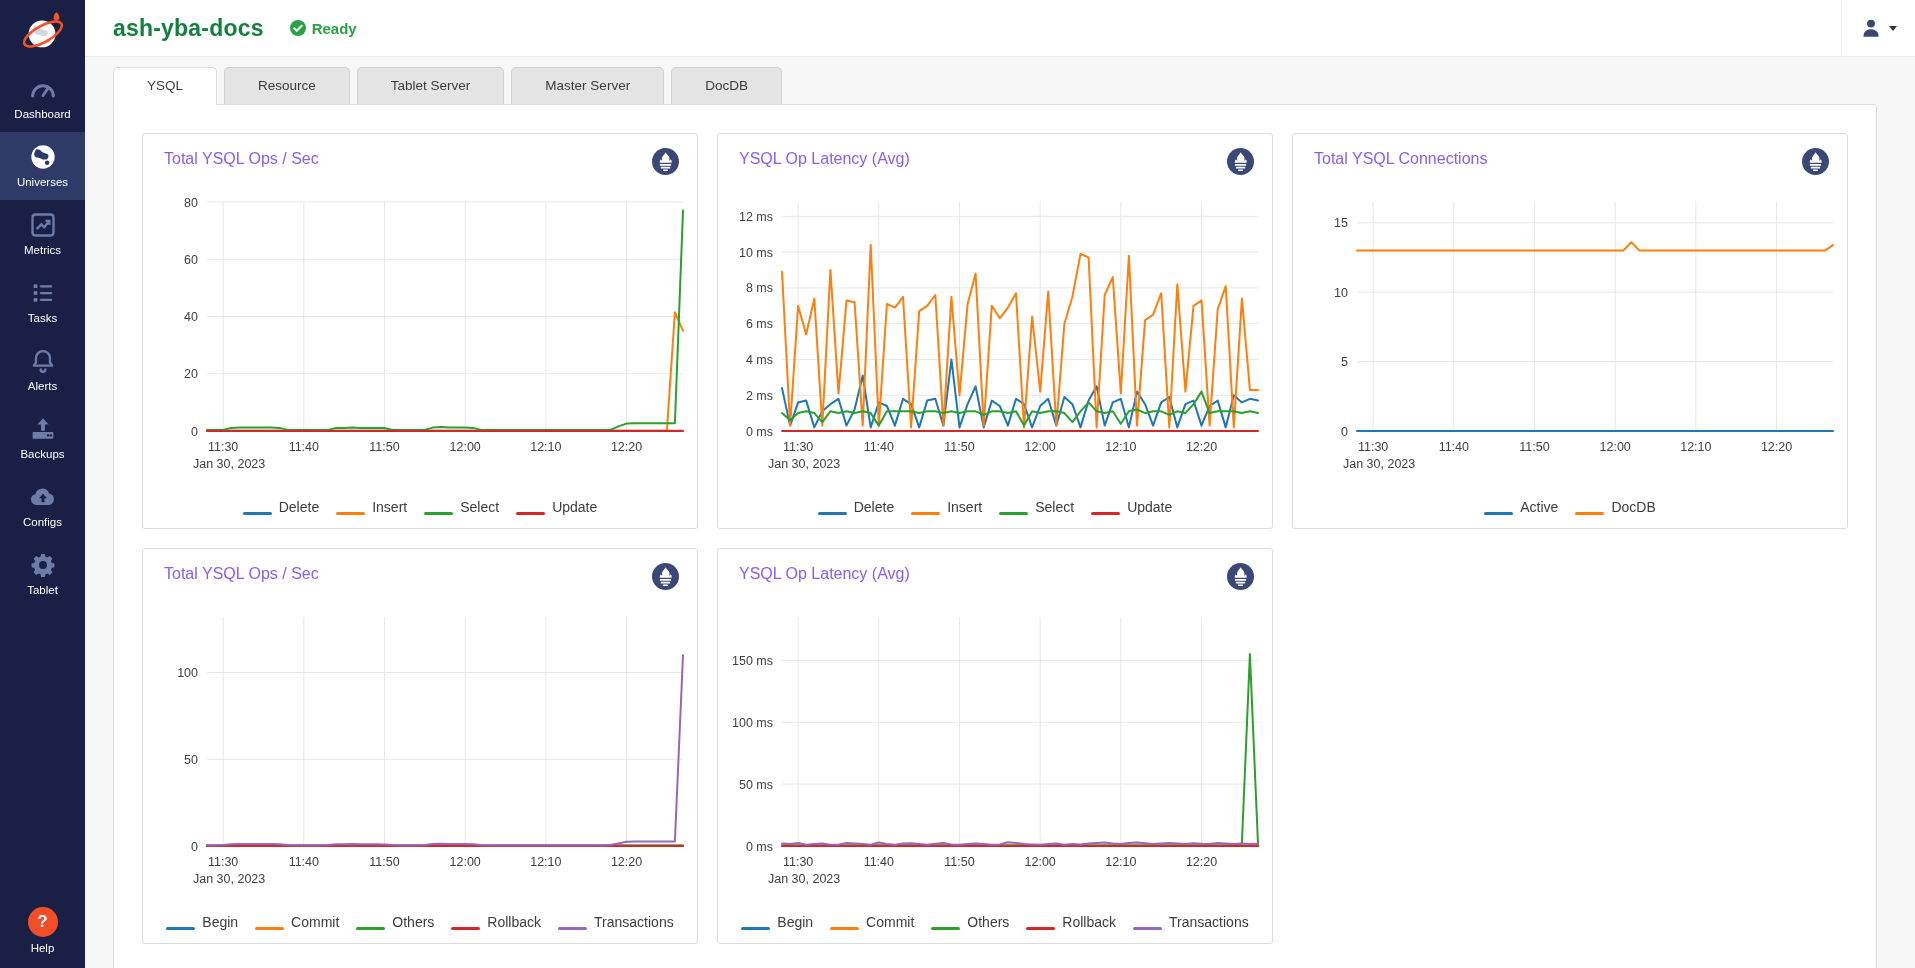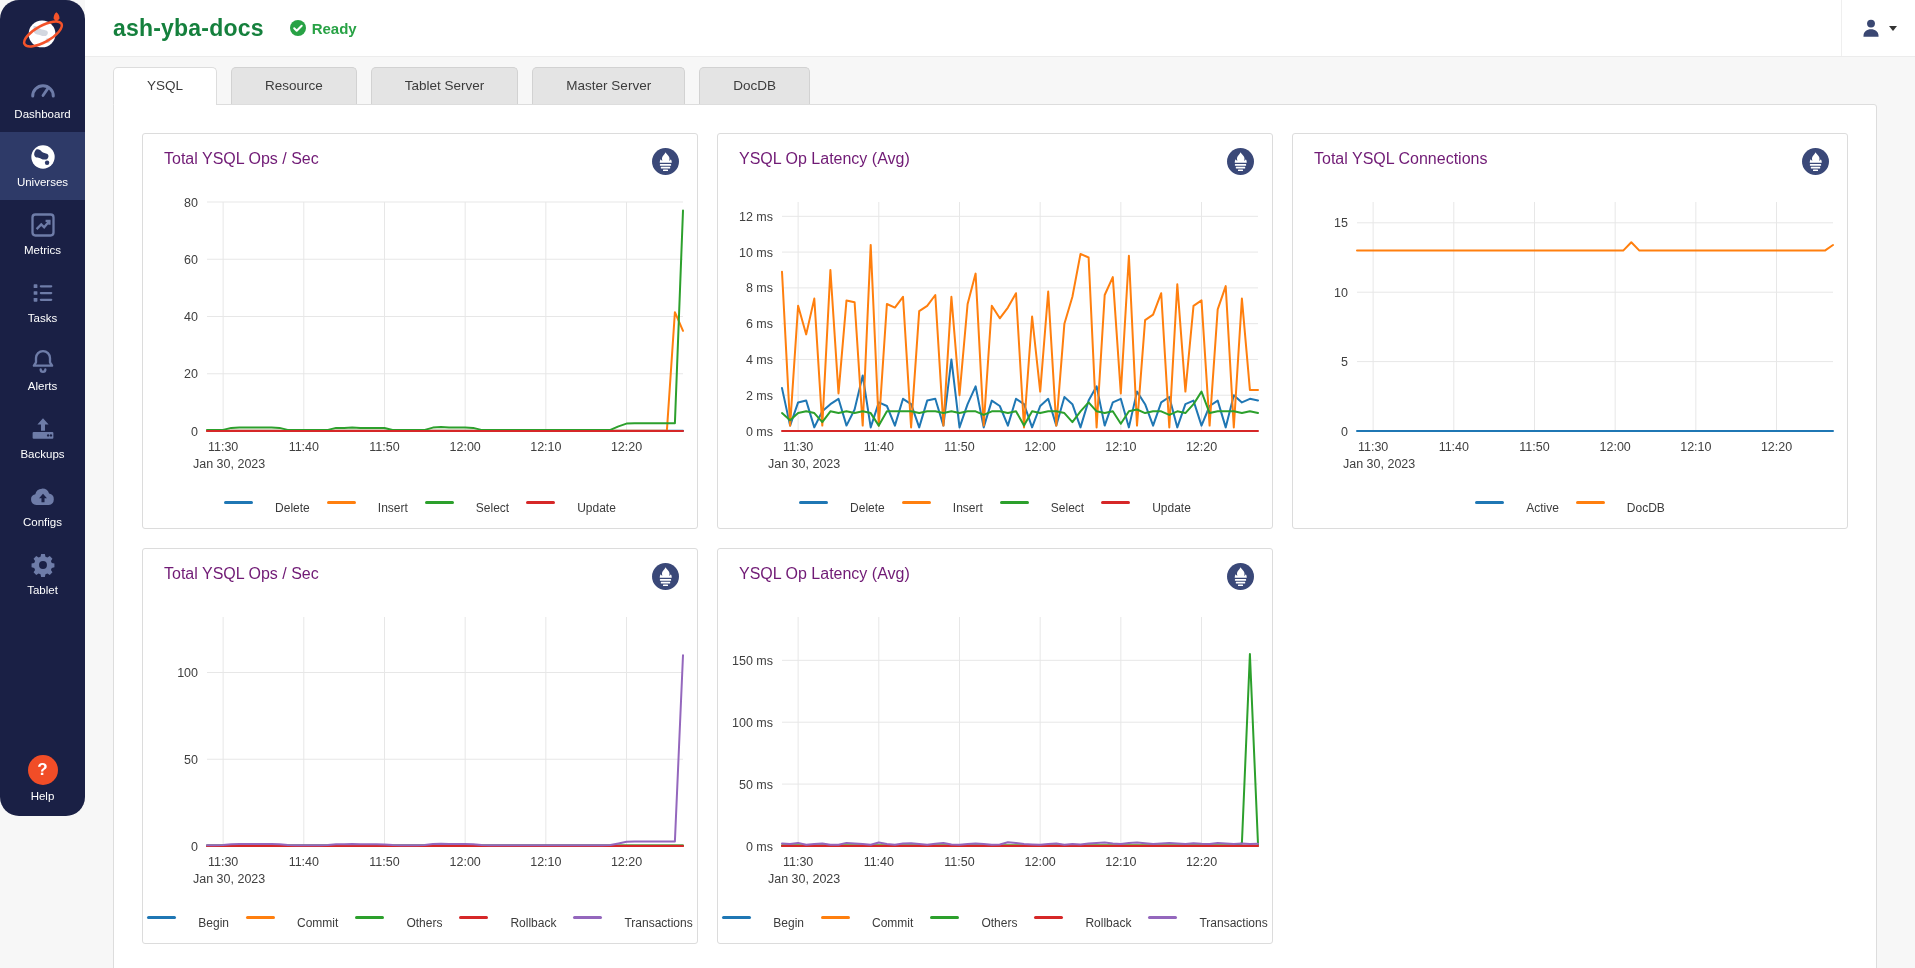--- a/index.html
+++ b/index.html
@@ -4,23 +4,23 @@
 <style>
   * { box-sizing: border-box; }
   html,body { margin:0; padding:0; }
   body {
     width:1915px; height:968px; overflow:hidden; position:relative;
     font-family:"Liberation Sans","DejaVu Sans",sans-serif;
     background:#f7f7f7; color:#222;
   }
   
   .sidebar {
-    position:fixed; left:0; top:0; width:85px; height:816px;
+    position:fixed; left:0; top:0; width:85px; height:968px;
     background:var(--sidebar-bg,#1a2045); z-index:10;
-    display:flex; flex-direction:column;border-radius:19px;
+    display:flex; flex-direction:column;
   }
   .logo { height:64px; display:flex; align-items:center; justify-content:center; cursor:pointer; }
   .nav-item {
     display:flex; flex-direction:column; align-items:center; gap:5px;
     padding:11px 0 12px; cursor:pointer;
   }
   .nav-item.active { background:var(--sidebar-active-bg,#2e3a68); }
   .nav-icon { width:28px; height:28px; color:var(--icon-muted,#6e7ca8); display:flex; align-items:center; justify-content:center; }
   .nav-item.active .nav-icon { color:#fff; }
   .nav-icon svg { width:100%; height:100%; }
@@ -38,43 +38,43 @@
   .page-title { font-size:23px; font-weight:700; color:#15803d; margin:0 0 0 28px; letter-spacing:.2px; }
   .ready-badge { display:flex; align-items:flex-start; gap:6px; margin-left:26px;
     color:var(--ready-green,#28a245); font-weight:700; font-size:15px; }
   .ready-badge svg { width:16px; height:16px; display:block; }
   .user-box { margin-left:auto; height:100%; width:74px; display:flex; align-items:center; justify-content:center; gap:7px;
     border-left:1px solid #efefef; cursor:pointer; }
   .user-box svg { width:22px; height:22px; }
   .caret { width:0; height:0; border-left:4.5px solid transparent; border-right:4.5px solid transparent; border-top:5.5px solid #333; }
   
   .main { position:absolute; left:85px; top:57px; right:0; bottom:0; background:#f7f7f7; }
-  .tabs { display:flex; gap:14px; margin:10px 38px 0 28px; position:relative; z-index:2; }
+  .tabs { display:flex; gap:7px; margin:10px 38px 0 28px; position:relative; z-index:2; }
   .tab {
     height:37px; line-height:36px; padding:0 33px; background:#e4e4e4;
     border:1px solid #d2d2d2; border-bottom:none; border-radius:5px 5px 0 0;
     font-size:13.5px; color:#3c3c3c; cursor:pointer; white-space:nowrap;
   }
   .tab.active { background:#fff; border-color:#dddddd; position:relative; }
   .tab.active::after { content:""; position:absolute; left:0; right:0; bottom:-2px; height:2px; background:#fff; }
   .panel {
     margin:0 38px 0 28px; background:#fff; border:1px solid #ddd;
     border-radius:0 3px 3px 3px; padding:28px; min-height:860px; position:relative; z-index:1;
   }
   .cards { display:flex; flex-wrap:wrap; gap:19px; }
   .chart-card {
     width:556px; height:396px; background:#fff; border:1px solid #dcdcdc; border-radius:3px;
     position:relative; overflow:hidden;
   }
-  .card-title { position:absolute; top:16px; left:21px; font-size:16px; color:#701a75; }
+  .card-title { position:absolute; top:16px; left:21px; font-size:16px; color:#8b5cf6; }
   .prom-icon { position:absolute; top:14px; right:18px; width:27px; height:27px; cursor:pointer; }
   .prom-icon svg { width:100%; height:100%; display:block; }
   .plot { position:absolute; top:39px; left:0; }
   .legend { position:absolute; left:0; right:0; bottom:13px; display:flex; justify-content:center; align-items:center; gap:17px; }
-  .legend-item { display:flex; align-items:flex-start; gap:22px; font-size:12px; color:#3c3c3c; cursor:pointer; }
+  .legend-item { display:flex; align-items:flex-end; gap:7px; font-size:14px; color:#3c3c3c; cursor:pointer; }
   .legend-swatch { width:29px; height:3px; border-radius:2px; }
   text { font-family:"Liberation Sans","DejaVu Sans",sans-serif; }
 </style>
 </head>
 <body>
 
 <aside class="sidebar">
   <div class="logo">
     <svg width="46" height="46" viewBox="0 0 48 48">
       <circle cx="23" cy="26" r="14" fill="#ffffff"></circle>

